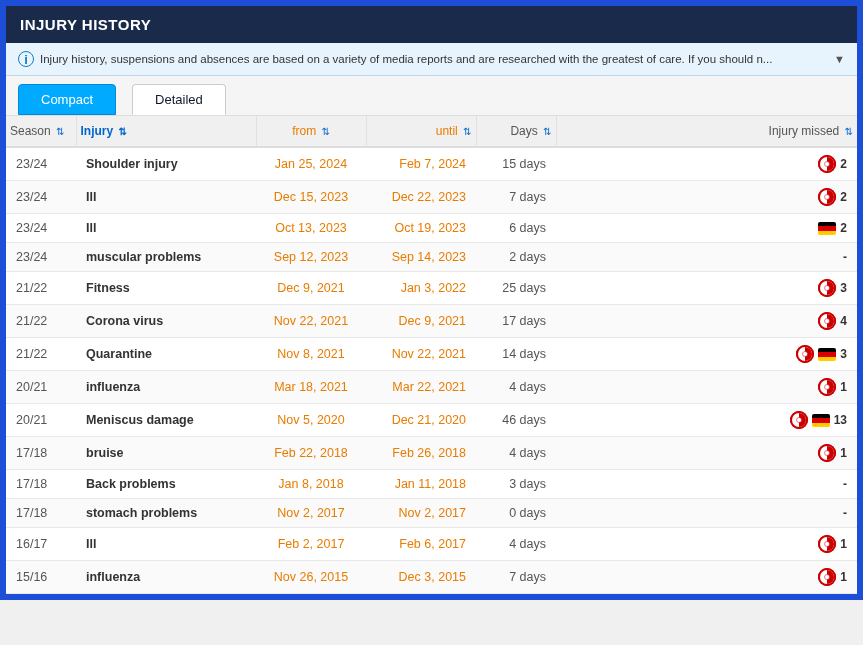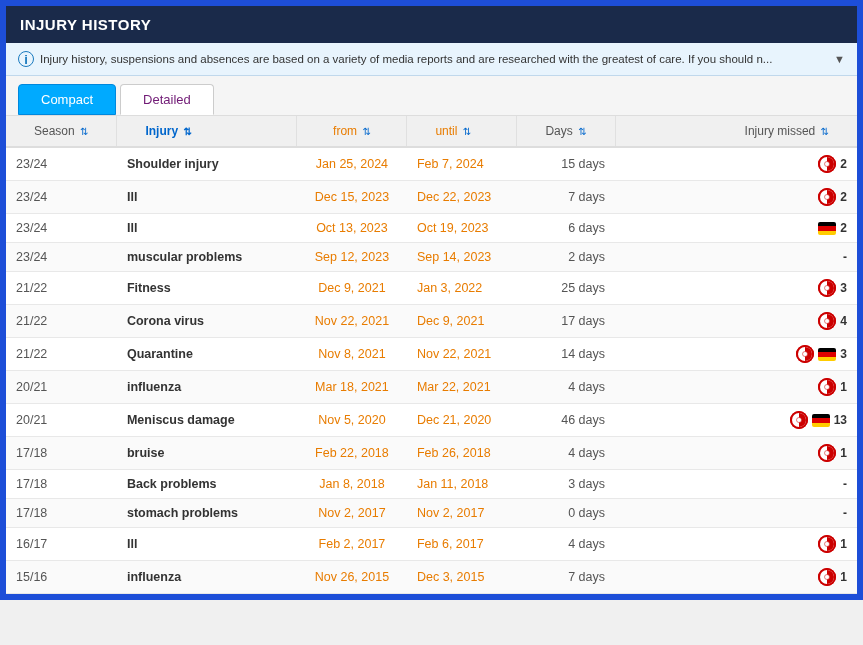--- a/index.html
+++ b/index.html
@@ -3,38 +3,38 @@
   <meta charset="utf-8">
   <style>
     * { box-sizing: border-box; margin: 0; padding: 0; }
     body { font-family: Arial, sans-serif; font-size: 13px; background: #f0f0f0; }
     .container { width: 863px; background: #fff; border: 6px solid #1d4ed8; }
     .header { background: #1a2a4a; color: #fff; padding: 10px 14px; font-size: 15px; font-weight: bold; letter-spacing: 0.5px; }
     .info-bar { background: #e8f4fd; border-bottom: 1px solid #c0d8ec; padding: 8px 12px; font-size: 11.5px; color: #333; display: flex; align-items: center; gap: 6px; }
     .info-icon { color: #1a7abf; font-weight: bold; font-size: 13px; border: 1px solid #1a7abf; border-radius: 50%; width: 16px; height: 16px; display: flex; align-items: center; justify-content: center; flex-shrink: 0; }
     .info-text { flex: 1; overflow: hidden; white-space: nowrap; text-overflow: ellipsis; }
     .dropdown-arrow { color: #555; font-size: 11px; }
-    .tabs { display: flex; padding: 8px 12px 0; background: #f5f5f5; border-bottom: 1px solid #ddd; gap: 4px; }
+    .tabs { display: flex; padding: 8px 12px 0; background: #f5f5f5; border-bottom: 1px solid #ddd; gap: 16px; }
     .tab { padding: 7px 22px; cursor: pointer; font-size: 13px; border: 1px solid transparent; border-radius: 4px 4px 0 0; }
     .tab.active { background: #00aaff; color: #fff; border-color: #0088dd; }
-    .tab.inactive { background: #fff; color: #701a75; border: 1px solid #ccc; border-bottom: 1px solid #fff; }
+    .tab.inactive { background: #fff; color: #0f172a; border: 1px solid #ccc; border-bottom: 1px solid #fff; }
     .table-wrapper { overflow: hidden; }
     table { width: 100%; border-collapse: collapse; }
     thead tr { background: #f0f0f0; border-bottom: 2px solid #ddd; }
-    thead th { padding: 8px 28px; text-align: left; font-size: 12px; font-weight: normal; border-right: 1px solid #e0e0e0; color: #0066cc; cursor: pointer; white-space: nowrap; }
+    thead th { padding: 8px 4px; text-align: left; font-size: 12px; font-weight: normal; border-right: 1px solid #e0e0e0; color: #0066cc; cursor: pointer; white-space: nowrap; }
     thead th:last-child { border-right: none; }
     thead th .sort-icon { color: #0066cc; font-size: 10px; margin-left: 2px; }
     tbody tr { border-bottom: 1px solid #e8e8e8; }
     tbody tr:nth-child(even) { background: #fafafa; }
     tbody tr:nth-child(odd) { background: #fff; }
     tbody td { padding: 7px 10px; font-size: 12.5px; color: #333; }
     .col-season { width: 70px; color: #555; }
     .col-injury { width: 180px; font-weight: bold; }
     .col-from { width: 110px; color: #e87c00; text-align: center; }
-    .col-until { width: 110px; color: #e87c00; text-align: left; margin-top: 32px; }
+    .col-until { width: 110px; color: #e87c00; text-align: right; margin-top: 32px; }
     .col-days { width: 80px; text-align: right; color: #555; }
     .col-games { width: auto; text-align: right; color: #555; }
     .games-cell { display: flex; align-items: center; justify-content: flex-end; gap: 4px; }
     .badge { display: inline-block; font-size: 12px; font-weight: bold; color: #333; }
     .club-icon { width: 18px; height: 18px; border-radius: 50%; display: inline-flex; align-items: center; justify-content: center; background: #cc0000; color: white; font-size: 8px; font-weight: bold; flex-shrink: 0; }
     .flag-de { display: inline-block; width: 18px; height: 13px; background: linear-gradient(to bottom, #000 33%, #dd0000 33%, #dd0000 66%, #ffcc00 66%); flex-shrink: 0; border-radius: 2px; }
     th.right-align { text-align: right; }
   </style>
 </head>
 <body>

